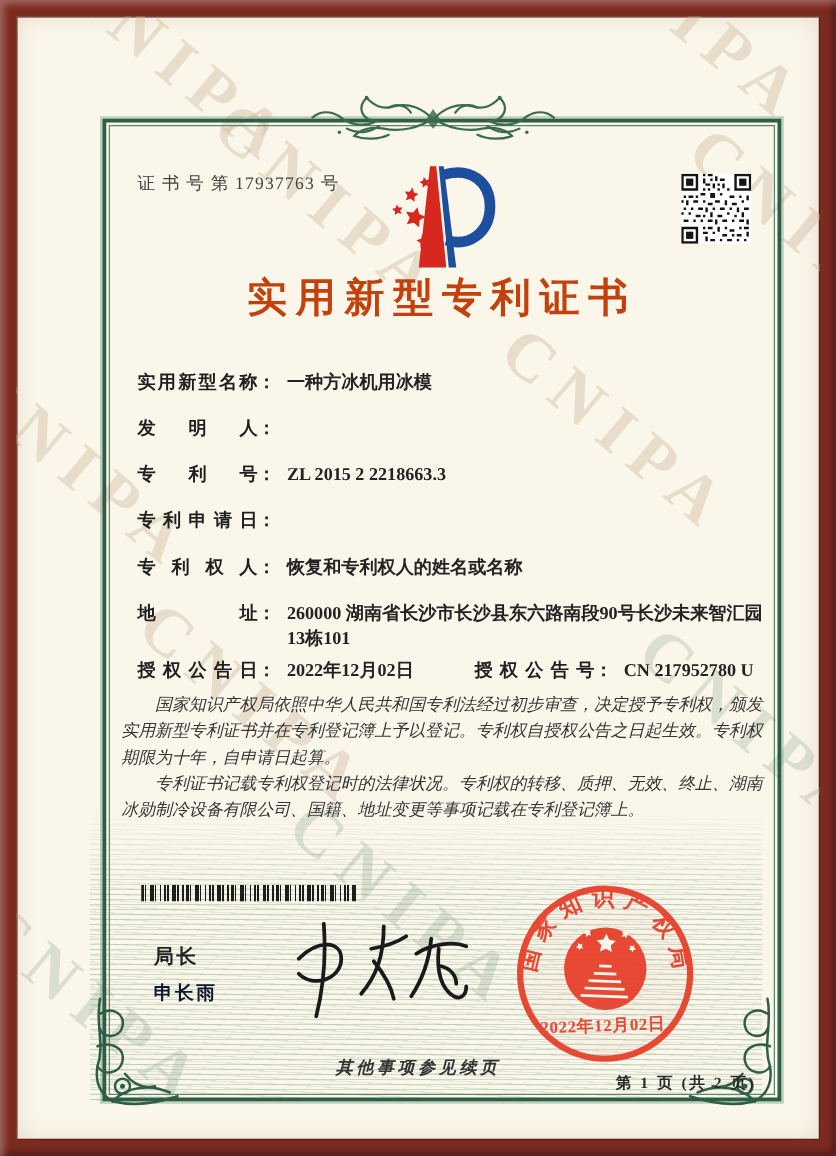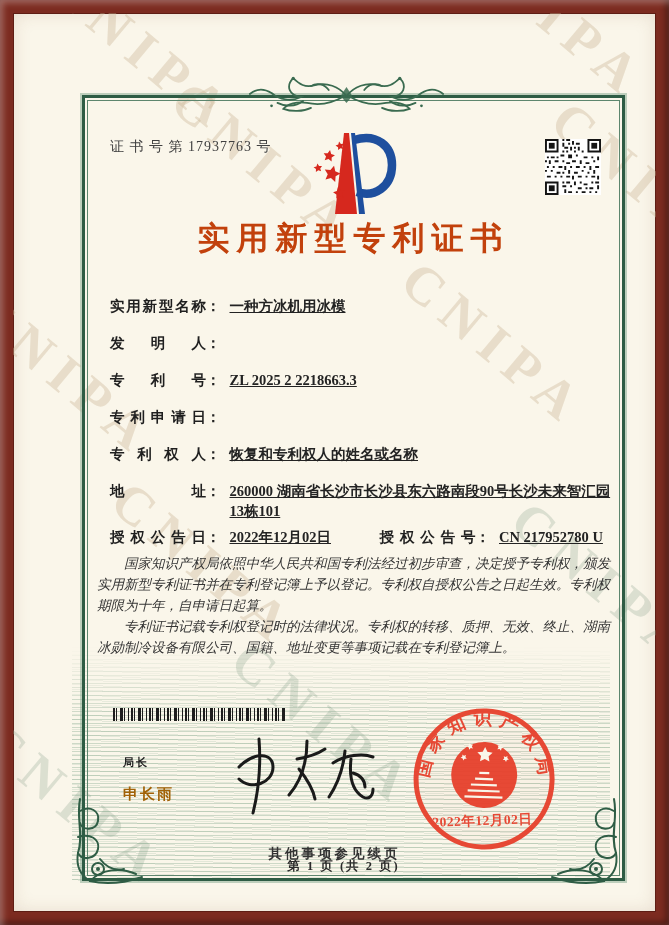--- a/index.html
+++ b/index.html
@@ -41,35 +41,35 @@
   
   .certno{position:absolute;left:97px;top:125px;font-size:14px;font-weight:400;color:#404040;letter-spacing:1px;}
   .title{position:absolute;left:69px;width:543px;top:204px;text-align:center;
          font-size:32px;font-weight:700;letter-spacing:7px;color:#c2410c;}
   .fields{position:absolute;left:97px;top:283px;width:508px;font-size:14.5px;color:#232323;}
   .frow{display:flex;margin-bottom:17px;line-height:20px;align-items:flex-start;}
   .flabel{font-weight:700;color:#1f1f1f;}
   .js-justify{display:inline-flex;justify-content:space-between;width:96px;}
   .js-justify i{font-style:normal;}
   .fcolon{font-weight:700;margin-right:9px;}
-  .fvalue{font-weight:600;flex:1;text-decoration:underline;}
+  .fvalue{font-weight:600;flex:1;}
   .addr{margin-bottom:6px;}
   .addr .fvalue{max-width:402px;}
   .g2{margin-left:22px;display:flex;}
   .paras{position:absolute;left:84px;top:540px;width:518px;font-size:13.5px;line-height:21px;
          color:#343434;font-style:italic;font-weight:500;}
   .paras p{margin:0;text-indent:2em;}
   .barcode{position:absolute;left:100px;top:695px;width:172px;height:13px;
     background:repeating-linear-gradient(90deg,#1d1d1d 0 2px,transparent 2px 3px,#1d1d1d 3px 4px,transparent 4px 7px,#1d1d1d 7px 10px,transparent 10px 11px,#1d1d1d 11px 12px,transparent 12px 15px,#1d1d1d 15px 16px,transparent 16px 18px);}
-  .signer-title{position:absolute;left:110px;top:742px;font-size:11px;font-weight:700;color:#222;letter-spacing:2px;}
-  .signer-name{position:absolute;left:110px;top:772px;font-size:15px;font-weight:700;color:#a16207;letter-spacing:2px;}
-  .pagenum{position:absolute;left:69px;width:523px;top:845px;text-align:center;font-size:12.5px;
+  .signer-title{position:absolute;left:110px;top:742px;font-size:16px;font-weight:700;color:#222;letter-spacing:2px;}
+  .signer-name{position:absolute;left:110px;top:772px;font-size:15px;font-weight:700;color:#0f172a;letter-spacing:2px;}
+  .pagenum{position:absolute;left:69px;width:523px;top:845px;text-align:right;font-size:12.5px;
            letter-spacing:2px;color:#2b2b2b;font-weight:600;}
   .footnote{position:absolute;left:0;right:0;top:832px;text-align:center;font-size:13.5px;
-            font-weight:600;color:#333;letter-spacing:3px;}
+            font-style:italic;font-weight:600;color:#333;letter-spacing:3px;}
   svg{display:block;}
 </style>
 </head>
 <body>
 
 <div class="stage">
   <div class="paper">
 
     <span class="wm" style="left:18px;top:6px;">CNIPA</span>
     <span class="wm" style="left:430px;top:-28px;">CNIPA</span>
@@ -175,21 +175,21 @@
           </span>
           <span class="fcolon">：</span>
       </div>
       <div class="frow">
         <span class="flabel js-justify">
             <i>专</i>
             <i>利</i>
             <i>号</i>
           </span>
           <span class="fcolon">：</span>
-        <span class="fvalue">ZL 2025 2 2218663.3</span>
+        <span class="fvalue">ZL 2015 2 2218663.3</span>
       </div>
       <div class="frow">
         <span class="flabel js-justify">
             <i>专</i>
             <i>利</i>
             <i>申</i>
             <i>请</i>
             <i>日</i>
           </span>
           <span class="fcolon">：</span>

